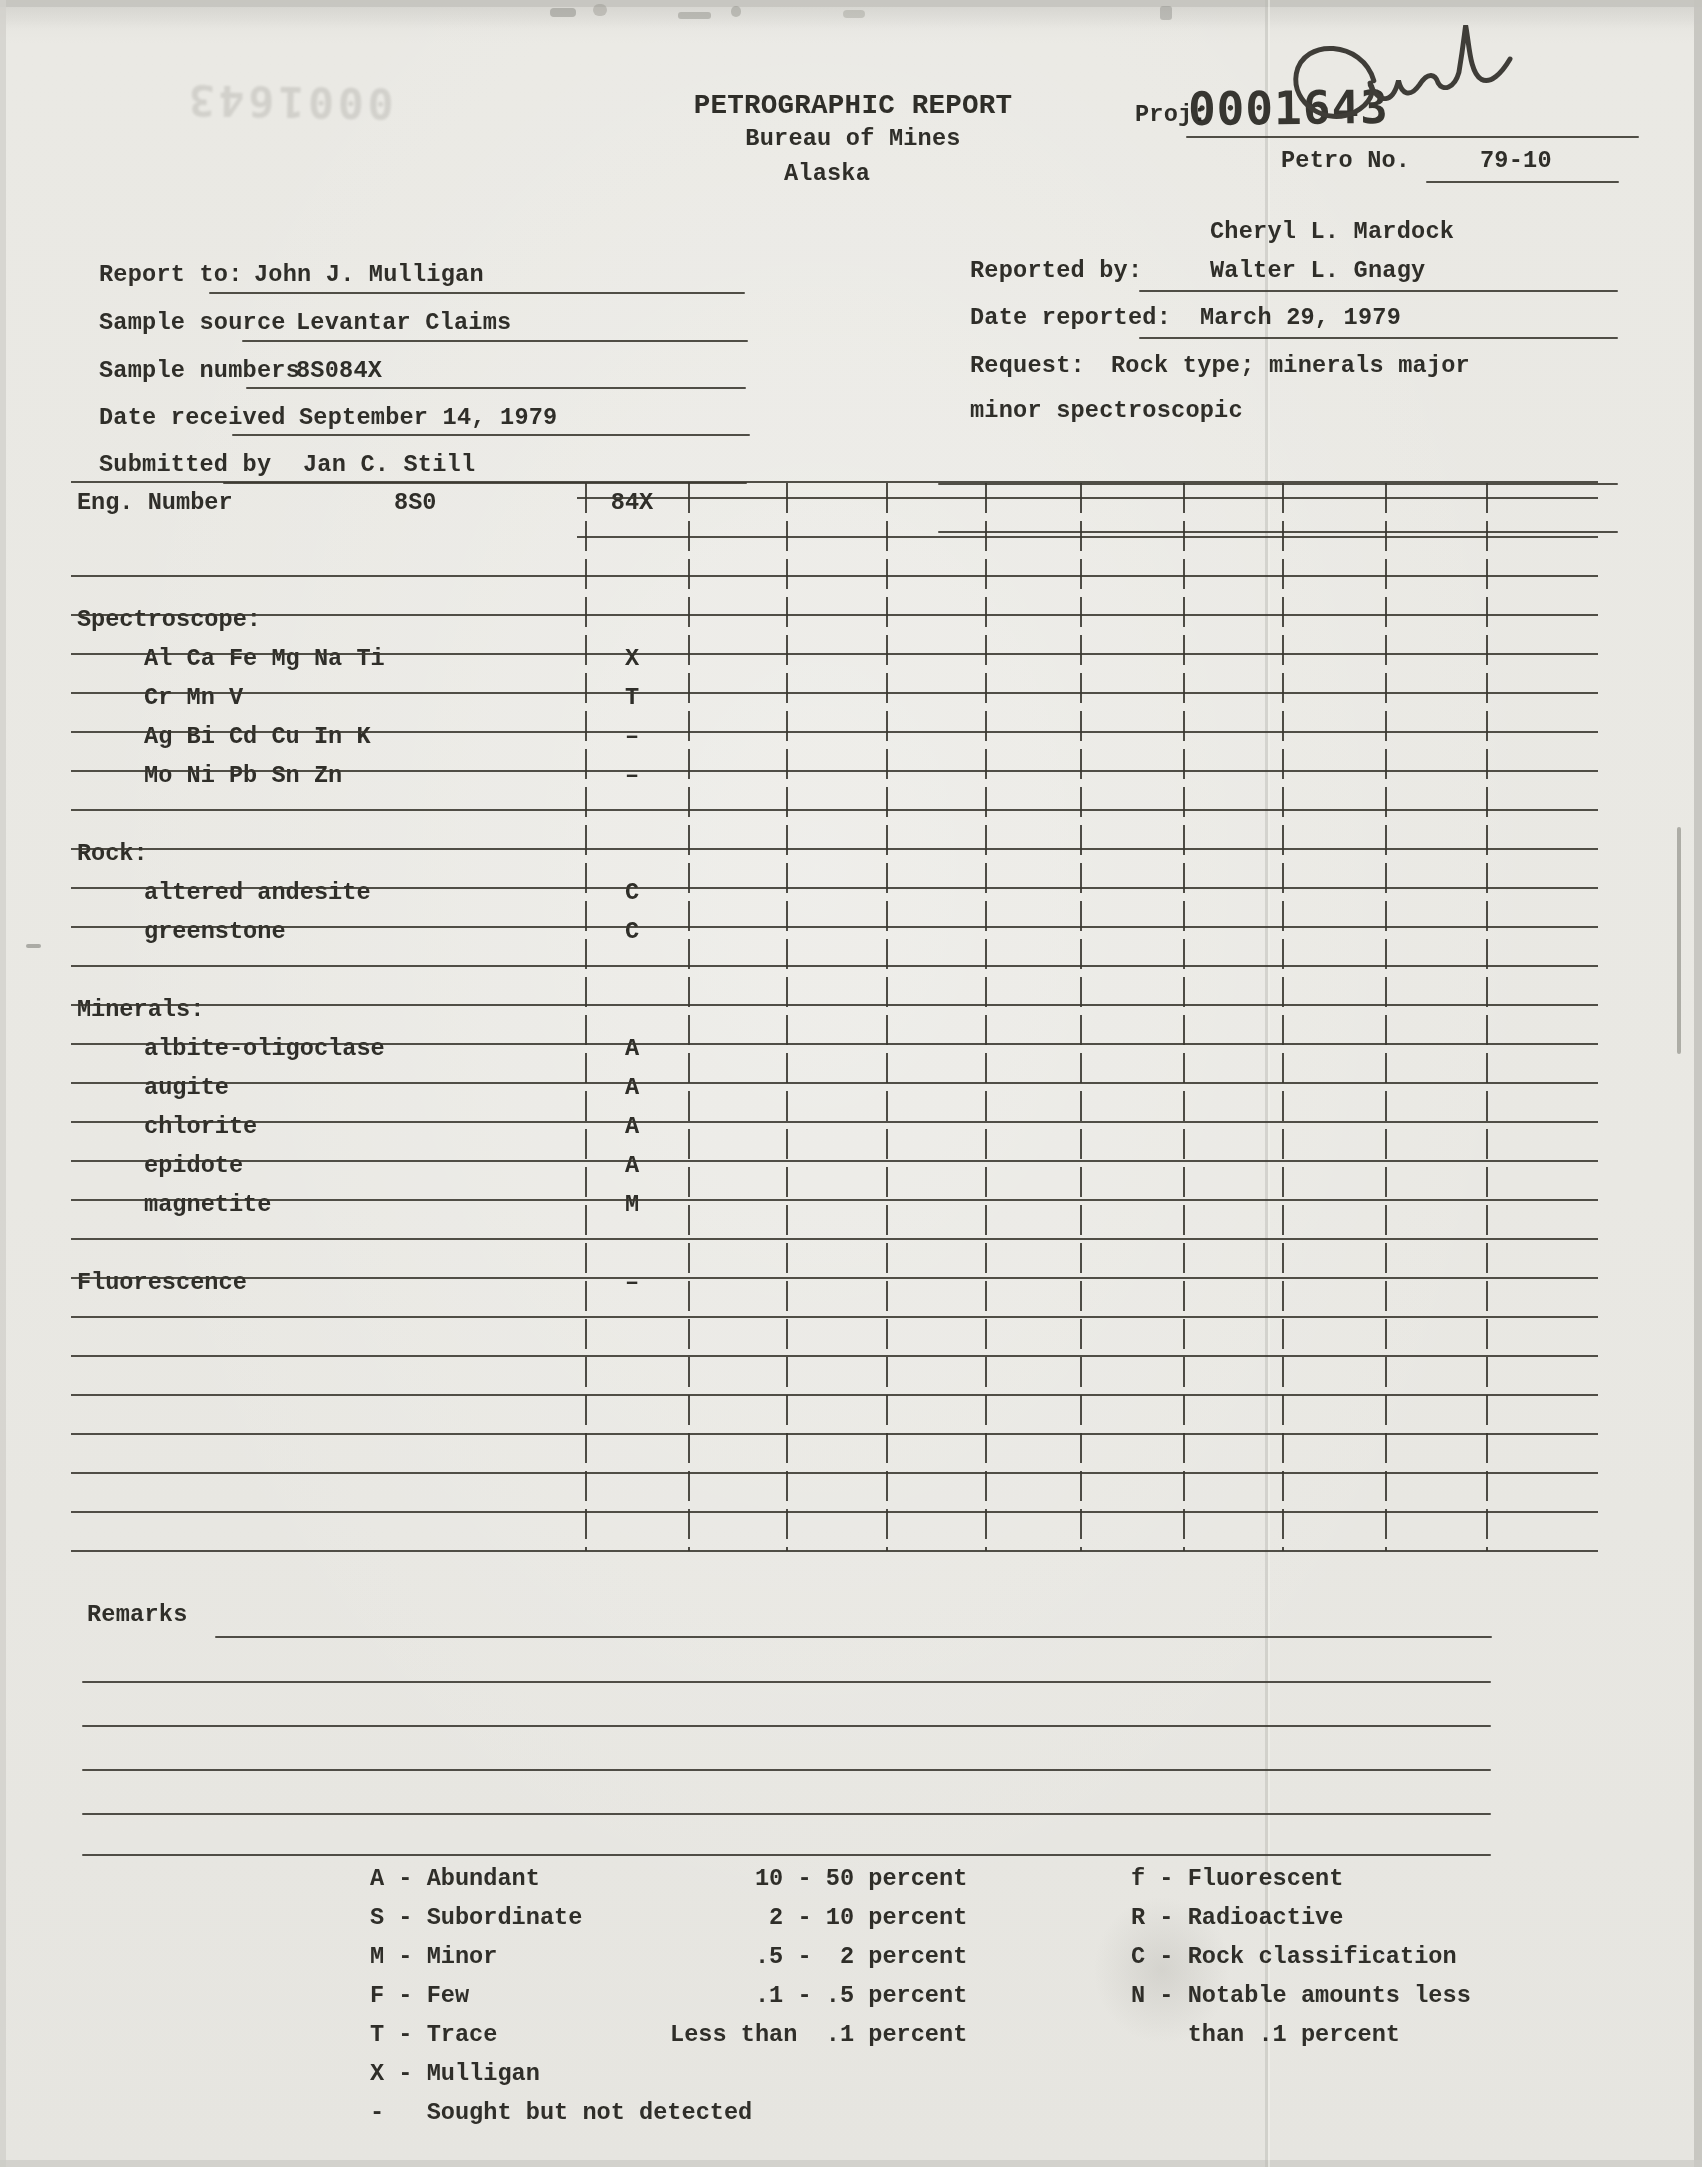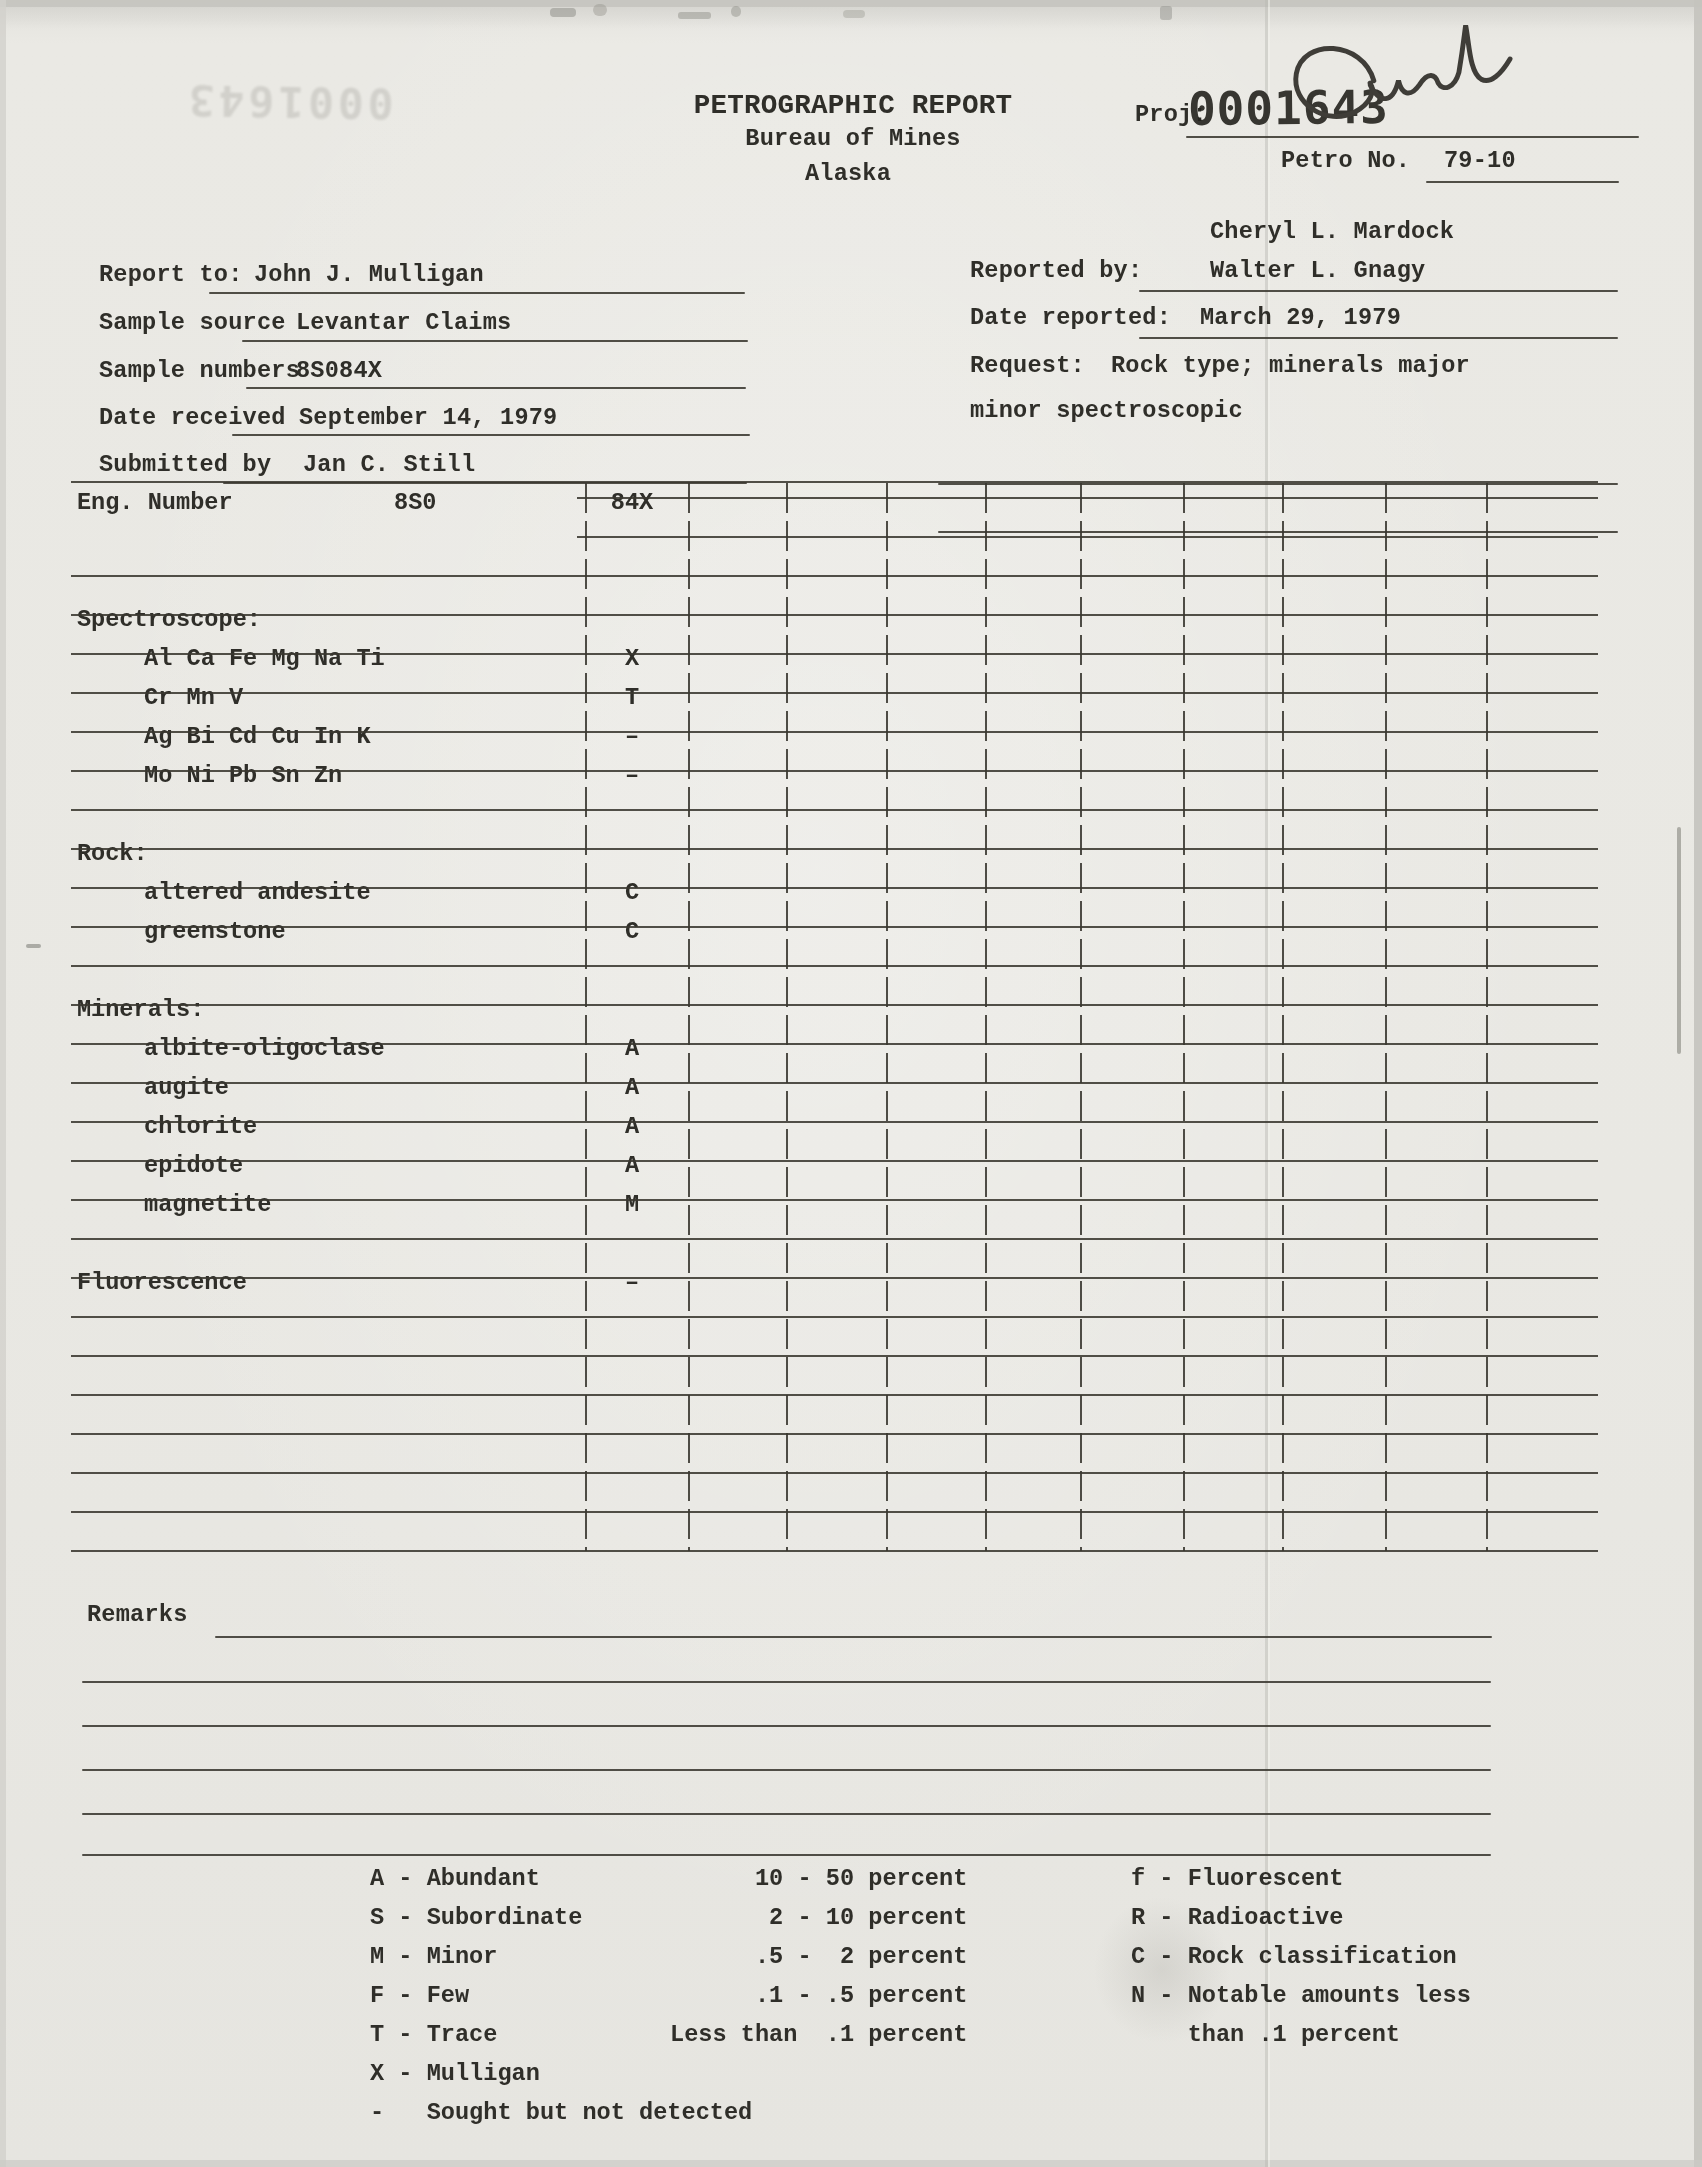--- a/index.html
+++ b/index.html
@@ -67,33 +67,33 @@
   <div class="art" style="left:731px;top:5.9px;width:9.9px;height:10.8px;background:#85847e;opacity:.4;border-radius:4.9px"></div>
   <div class="art" style="left:843px;top:9.9px;width:21.7px;height:7.9px;background:#8f8e87;opacity:.35;border-radius:3.9px"></div>
   <div class="art" style="left:1160px;top:5.9px;width:11.8px;height:13.8px;background:#83827c;opacity:.4;border-radius:3px"></div>
   <div class="art" style="left:1093px;top:1896px;width:138px;height:148px;background:radial-gradient(ellipse,rgba(130,128,120,.18),rgba(0,0,0,0) 70%)"></div>
   <div class="art" style="left:25.6px;top:944px;width:15.8px;height:3.9px;background:#6e6d67;opacity:.5;border-radius:2px"></div>
 
   <div class="ghost" style="left:185px;top:77px;">0001643</div>
 
   <div class="txt title centered" style="left:853px;top:91px;">PETROGRAPHIC REPORT</div>
   <div class="txt centered" style="left:853px;top:126px;">Bureau of Mines</div>
-  <div class="txt centered" style="left:848px;top:161px;">Alaska</div>
+  <div class="txt centered" style="left:827px;top:161px;">Alaska</div>
 
   <div class="txt" style="left:1135px;top:102px;">Proj:</div>
   <div class="stamp" style="left:1188px;top:81px;">0001643</div>
   <div class="hline" style="left:1186px;top:136px;width:453px;"></div>
   <svg class="quad-svg" width="286" height="113" viewBox="0 0 290 115">
     <g fill="none" stroke="#3f3d38" stroke-width="5" stroke-linecap="round" transform="rotate(-5 140 60)">
       <path d="M 96 58 C 88 16, 28 8, 18 44 C 10 74, 44 100, 74 88 C 90 81, 97 69, 92 60"></path>
       <path d="M 92 62 C 100 82, 113 83, 121 60 C 123 74, 131 79, 142 66 C 152 53, 159 57, 161 66 C 165 75, 177 73, 183 57 C 190 30, 192 18, 194 10 C 196 30, 194 58, 205 66 C 214 72, 226 62, 236 48"></path>
     </g>
   </svg>
   <div class="txt" style="left:1281px;top:148px;">Petro No.</div>
-  <div class="txt" style="left:1444px;top:148px;">79-10</div>
+  <div class="txt" style="left:1480px;top:148px;">79-10</div>
   <div class="hline" style="left:1426px;top:181px;width:193px;"></div>
 
   <div class="txt" style="left:99px;top:262px;">Report to:</div>
   <div class="txt" style="left:254px;top:262px;font-family:Liberation Mono, monospace;">John J. Mulligan</div>
   <div class="hline thin" style="left:209px;top:292px;width:536px;"></div>
 
   <div class="txt" style="left:99px;top:310px;">Sample source</div>
   <div class="txt" style="left:296px;top:310px;">Levantar Claims</div>
   <div class="hline thin" style="left:242px;top:340px;width:506px;"></div>
 

